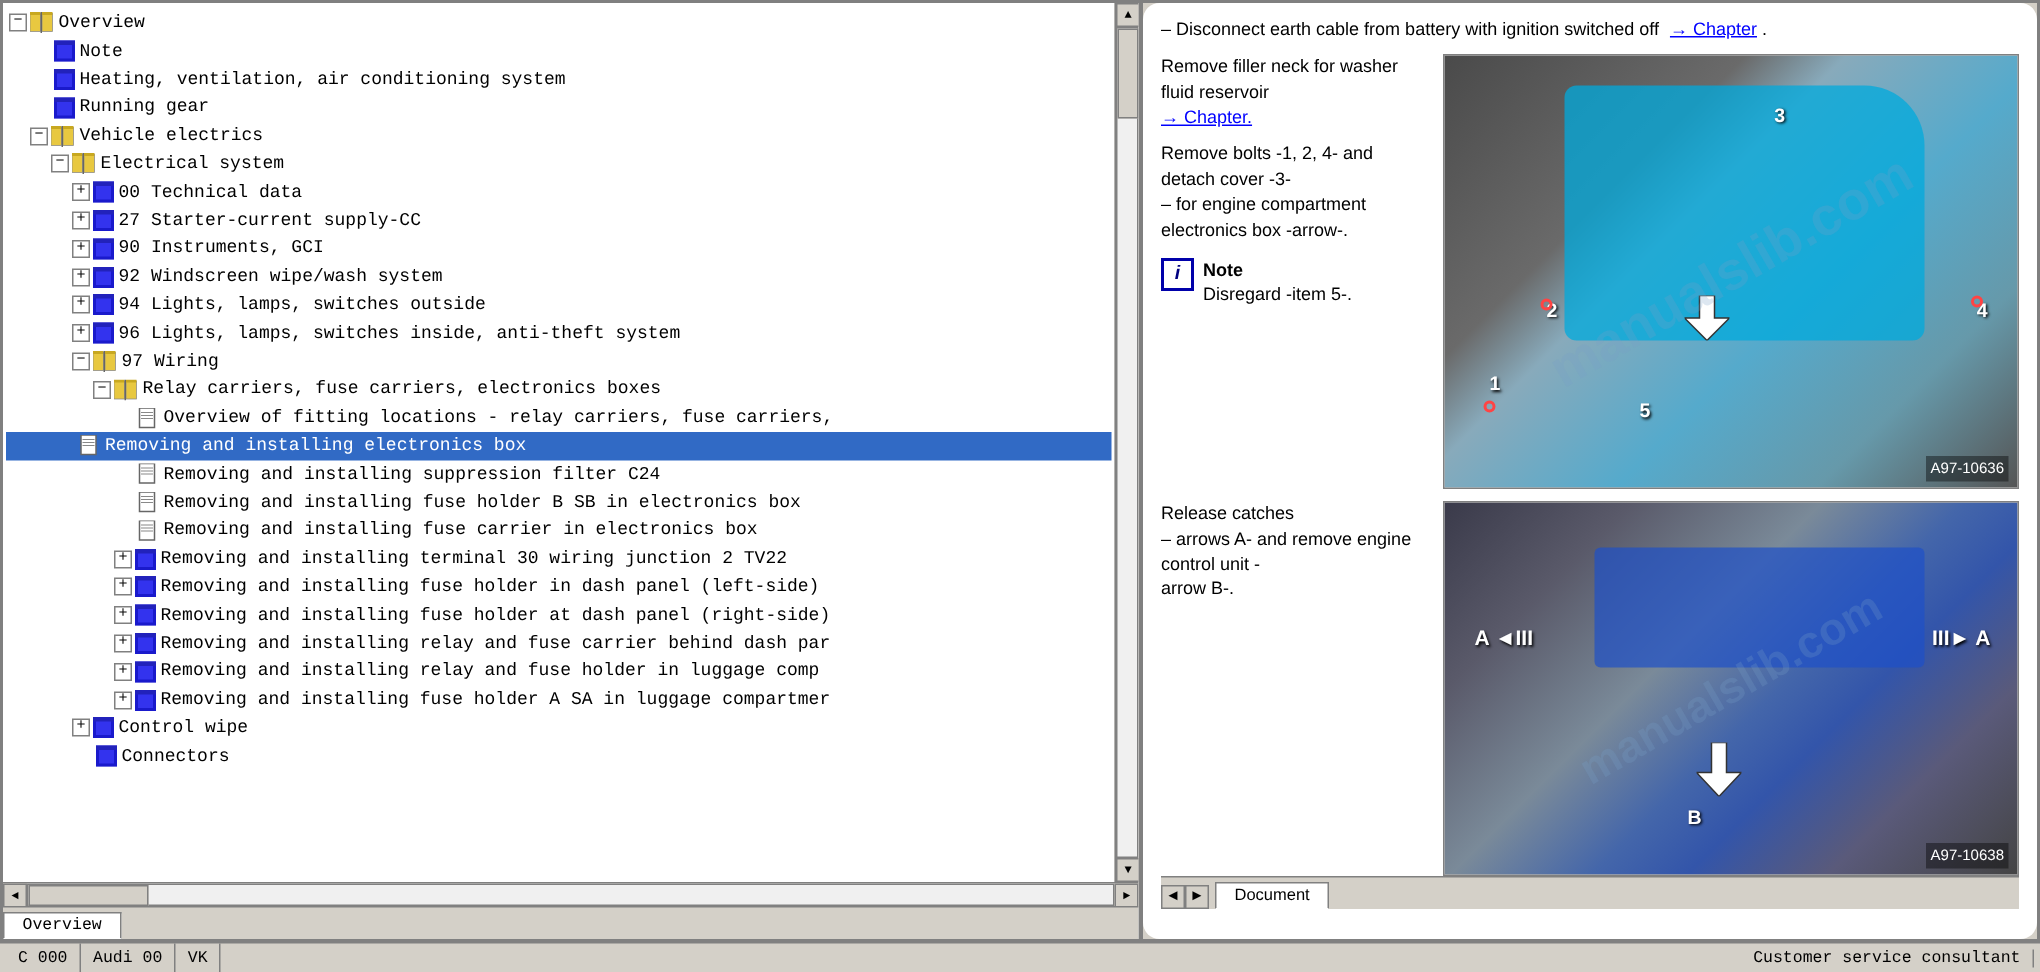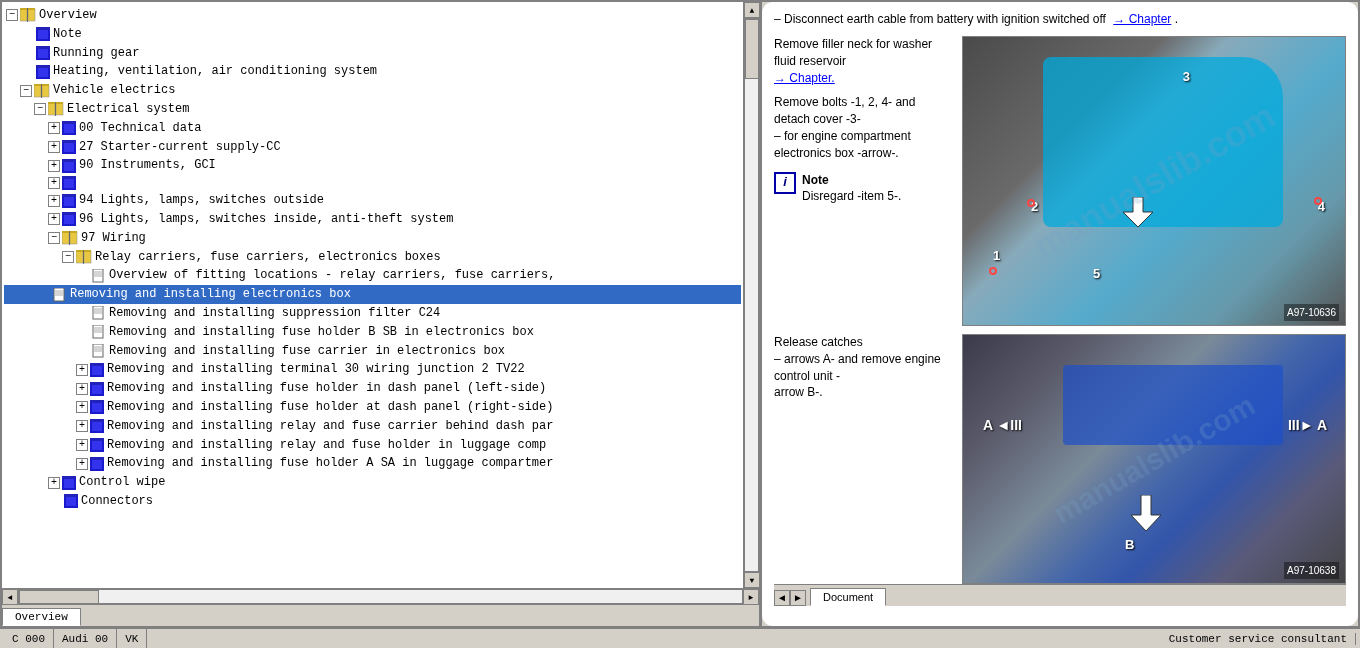--- a/index.html
+++ b/index.html
@@ -394,30 +394,30 @@
     </svg>
             <span class="tree-text">Note</span>
           </div>
           <div class="tree-item indent-1">
             <span style="display:inline-block;width:14px;margin-right:2px;"></span>
             <svg class="icon-blue" viewBox="0 0 14 14" style="vertical-align:middle;margin-right:3px;flex-shrink:0;">
       <rect x="0" y="0" width="14" height="14" fill="#1a1acc"></rect>
       <rect x="2" y="2" width="10" height="10" fill="#3333ee"></rect>
       <rect x="0" y="0" width="14" height="3" fill="#2222bb"></rect>
     </svg>
+            <span class="tree-text">Heating, ventilation, air conditioning system</span>
+          </div>
+          <div class="tree-item indent-1">
+            <span style="display:inline-block;width:14px;margin-right:2px;"></span>
+            <svg class="icon-blue" viewBox="0 0 14 14" style="vertical-align:middle;margin-right:3px;flex-shrink:0;">
+      <rect x="0" y="0" width="14" height="14" fill="#1a1acc"></rect>
+      <rect x="2" y="2" width="10" height="10" fill="#3333ee"></rect>
+      <rect x="0" y="0" width="14" height="3" fill="#2222bb"></rect>
+    </svg>
             <span class="tree-text">Running gear</span>
-          </div>
-          <div class="tree-item indent-1">
-            <span style="display:inline-block;width:14px;margin-right:2px;"></span>
-            <svg class="icon-blue" viewBox="0 0 14 14" style="vertical-align:middle;margin-right:3px;flex-shrink:0;">
-      <rect x="0" y="0" width="14" height="14" fill="#1a1acc"></rect>
-      <rect x="2" y="2" width="10" height="10" fill="#3333ee"></rect>
-      <rect x="0" y="0" width="14" height="3" fill="#2222bb"></rect>
-    </svg>
-            <span class="tree-text">Heating, ventilation, air conditioning system</span>
           </div>
           <div class="tree-item indent-1">
             <span class="expand-icon">−</span>
             <svg class="icon-book" viewBox="0 0 16 14" style="vertical-align:middle;margin-right:3px;flex-shrink:0;">
       <rect x="0" y="1" width="7" height="12" fill="#e8c840" stroke="#888" stroke-width="0.5"></rect>
       <rect x="8" y="1" width="7" height="12" fill="#e8c840" stroke="#888" stroke-width="0.5"></rect>
       <rect x="0" y="0" width="7" height="2" fill="#c8a820"></rect>
       <rect x="8" y="0" width="7" height="2" fill="#c8a820"></rect>
       <line x1="7.5" y1="0" x2="7.5" y2="14" stroke="#666" stroke-width="1"></line>
     </svg>
@@ -461,20 +461,21 @@
     </svg>
             <span class="tree-text">90  Instruments, GCI</span>
           </div>
           <div class="tree-item indent-3">
             <span class="expand-icon">+</span>
             <svg class="icon-blue" viewBox="0 0 14 14" style="vertical-align:middle;margin-right:3px;flex-shrink:0;">
       <rect x="0" y="0" width="14" height="14" fill="#1a1acc"></rect>
       <rect x="2" y="2" width="10" height="10" fill="#3333ee"></rect>
       <rect x="0" y="0" width="14" height="3" fill="#2222bb"></rect>
     </svg>
+            <span class="tree-text">92  Windscreen wipe/wash system</span>
           </div>
           <div class="tree-item indent-3">
             <span class="expand-icon">+</span>
             <svg class="icon-blue" viewBox="0 0 14 14" style="vertical-align:middle;margin-right:3px;flex-shrink:0;">
       <rect x="0" y="0" width="14" height="14" fill="#1a1acc"></rect>
       <rect x="2" y="2" width="10" height="10" fill="#3333ee"></rect>
       <rect x="0" y="0" width="14" height="3" fill="#2222bb"></rect>
     </svg>
             <span class="tree-text">94  Lights, lamps, switches outside</span>
           </div>

